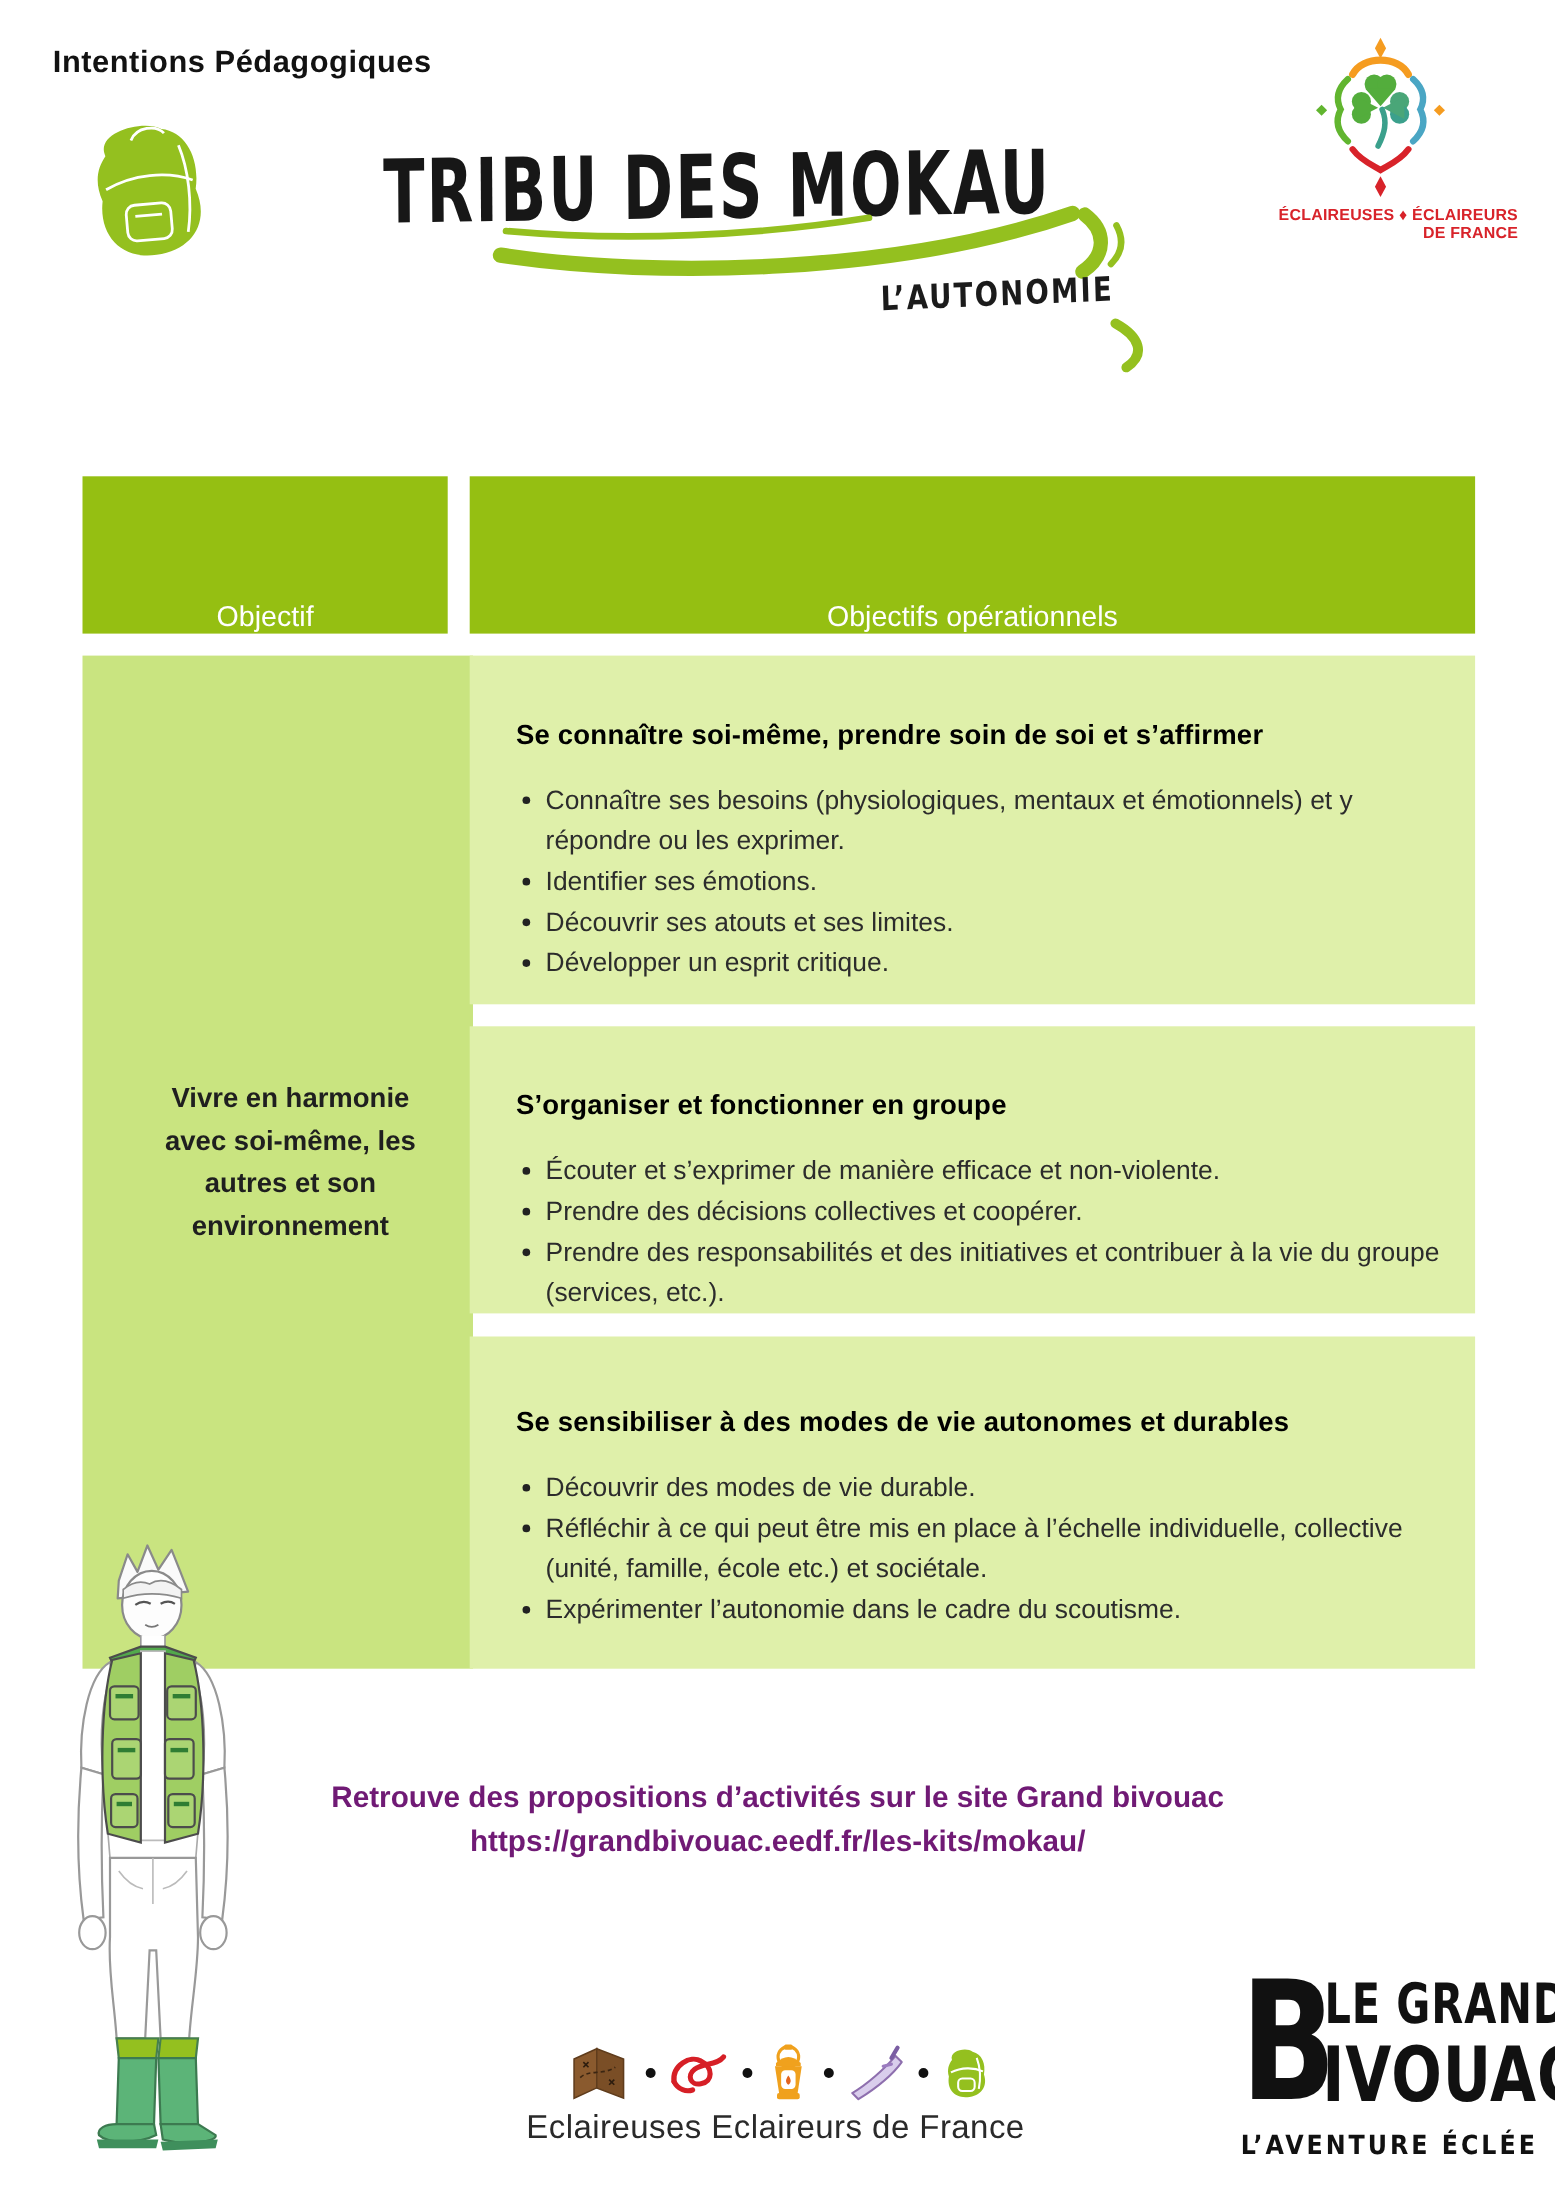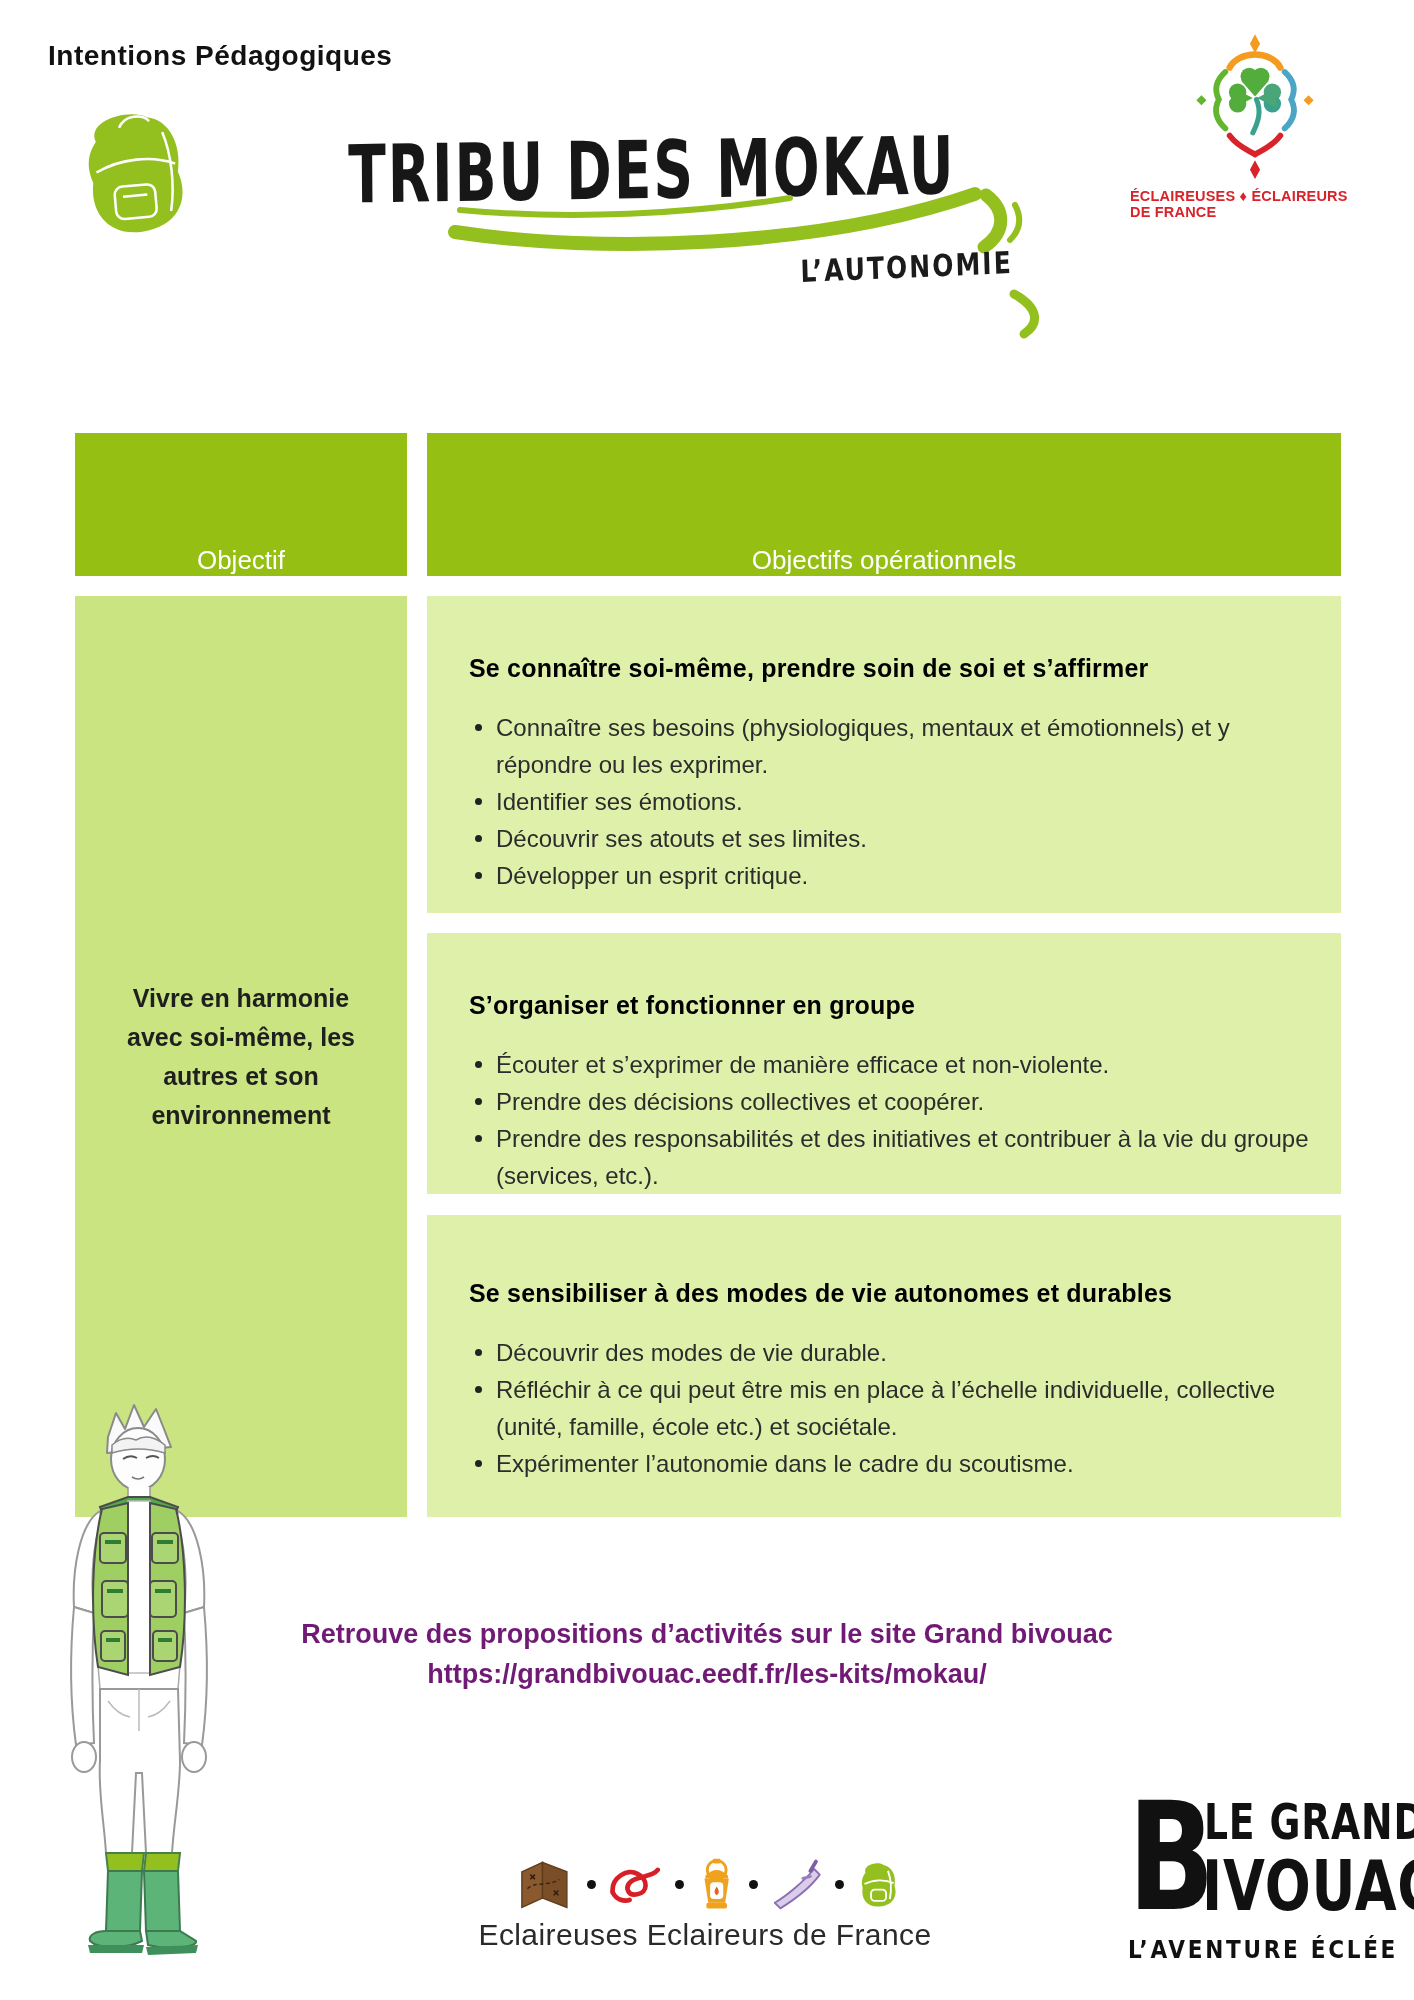--- a/index.html
+++ b/index.html
@@ -6,31 +6,31 @@
   .page{position:relative;width:1414px;height:2000px;background:#ffffff;overflow:hidden;
         font-family:"Liberation Sans",sans-serif;color:#222;margin:0 auto;}
   .abs{position:absolute;}
 
   
   .doc-title{left:48px;top:40px;font-size:28px;font-weight:bold;color:#121212;letter-spacing:.5px;}
   .tribe-title{left:348px;top:128px;font-size:58px;font-weight:bold;letter-spacing:2px;color:#171717;
                font-family:"DejaVu Sans",sans-serif;transform:scale(.95,1.38) rotate(-.6deg);transform-origin:left top;white-space:nowrap;}
   .tribe-subtitle{left:800px;top:254px;font-size:25px;font-weight:bold;letter-spacing:2px;color:#1b1b1b;
                   font-family:"DejaVu Sans",sans-serif;transform:scale(1,1.22) rotate(-2deg);transform-origin:left top;white-space:nowrap;}
-  .org-logo{left:1130px;top:30px;width:250px;text-align:left;}
+  .org-logo{left:1130px;top:30px;width:250px;text-align:right;}
   .org-logo .emblem{display:block;margin:0 auto;}
   .org-line1{font-size:14.5px;font-weight:bold;color:#d8232a;letter-spacing:.2px;margin-top:6px;}
   .org-line2{font-size:14.5px;font-weight:bold;color:#d8232a;letter-spacing:.2px;}
 
   
   .th{background:#95bf12;color:#fff;display:flex;align-items:flex-end;justify-content:center;font-size:26px;}
   .th1{left:75px;top:433px;width:332px;height:143px;}
   .th2{left:427px;top:433px;width:914px;height:143px;}
   .objective-cell{left:75px;top:596px;width:332px;height:921px;background:#c9e480;
-                  display:flex;align-items:center;justify-content:center;}
+                  display:flex;align-items:center;justify-content:center;padding-left:23px;}
   .objective-cell p{margin:0;padding:0 36px;text-align:center;font-size:25px;font-weight:bold;line-height:39px;color:#1f1f1f;}
   .sec{left:427px;width:914px;background:#dff0aa;padding:0;box-sizing:border-box;}
   .sec0{top:596px;height:317px;}
   .sec1{top:933px;height:261px;}
   .sec2{top:1215px;height:302px;}
   .sec h3{margin:0;padding:58px 30px 0 42px;font-size:25px;font-weight:bold;color:#000000;letter-spacing:.2px;}
   .sec2 h3{padding-top:64px;}
   .sec ul{margin:26px 14px 0 0;padding:0 14px 0 42px;list-style:none;}
   .sec li{position:relative;padding-left:27px;font-size:24px;line-height:37px;color:#2c2c2c;}
   .sec li::before{content:"";position:absolute;left:6px;top:15px;width:7px;height:7px;border-radius:50%;background:#222;}

